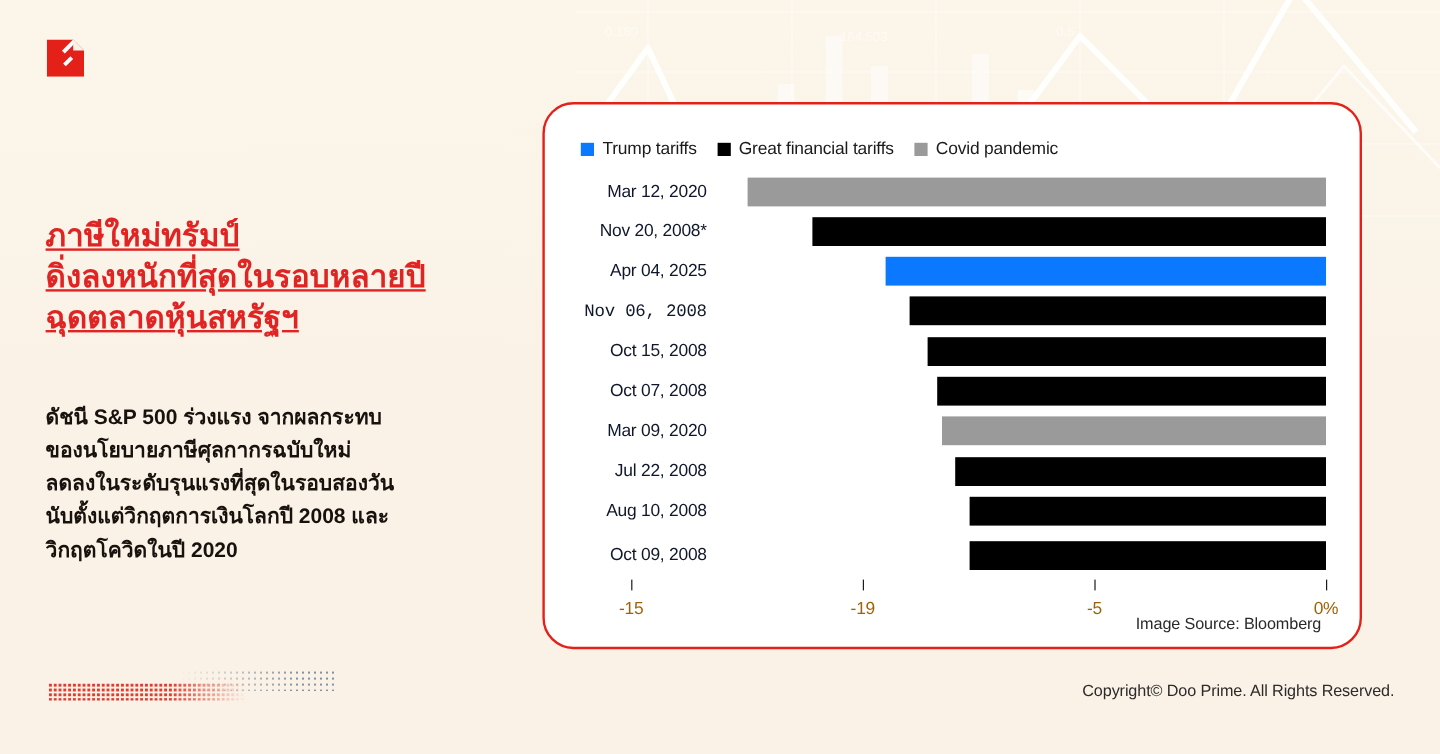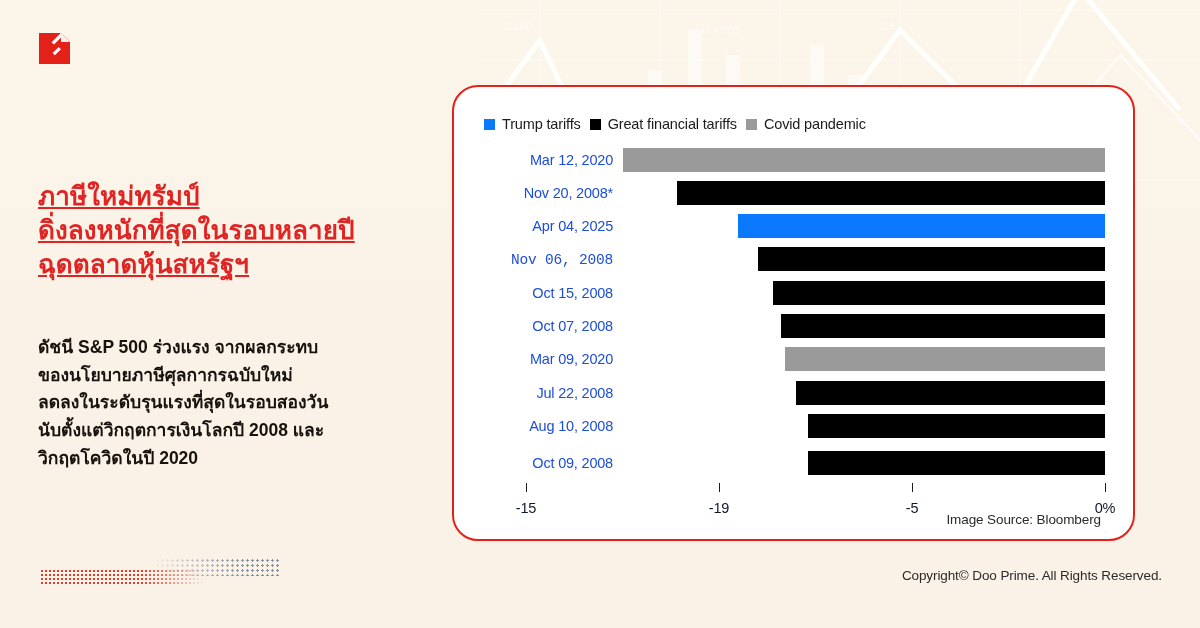--- a/index.html
+++ b/index.html
@@ -45,37 +45,37 @@
     background-size:4px 4px;
     -webkit-mask-image:linear-gradient(90deg,rgba(0,0,0,1) 0%,rgba(0,0,0,1) 62%,rgba(0,0,0,0) 100%);
     mask-image:linear-gradient(90deg,rgba(0,0,0,1) 0%,rgba(0,0,0,1) 62%,rgba(0,0,0,0) 100%);}
 
   
   .card{
     position:absolute;left:452px;top:85px;width:683px;height:456px;
     background:#ffffff;border:2.5px solid #e32119;border-radius:26px;
     box-sizing:border-box;
   }
-  .legend{position:absolute;left:30px;top:29px;display:flex;align-items:center;gap:9px;}
+  .legend{position:absolute;left:30px;top:29px;display:flex;align-items:center;gap:17px;}
   .legend-item{display:flex;align-items:center;gap:7px;}
   .legend-swatch{width:11px;height:11px;display:inline-block;}
   .legend-label{font-size:14.5px;color:#1b1b1b;letter-spacing:-.15px;white-space:nowrap;}
 
   .plot{position:absolute;left:0;top:56px;width:683px;height:340px;}
   .row{position:absolute;left:0;width:683px;height:33.3px;}
   .row-label{
     position:absolute;left:0;top:0;width:135px;height:33.3px;
     display:flex;align-items:center;justify-content:flex-end;
-    font-size:14.5px;color:#1d4ed8;letter-spacing:-.2px;white-space:nowrap;margin-left:24px;
+    font-size:14.5px;color:#0f172a;letter-spacing:-.2px;white-space:nowrap;
   }
   .bar{position:absolute;height:24px;top:4.6px;}
 
   .axis{position:absolute;left:0;top:396px;width:683px;height:46px;}
   .tick{position:absolute;top:0;width:1px;height:9px;background:#1b1b1b;}
-  .tick-lbl{position:absolute;top:17px;font-size:14.5px;color:#0f172a;
+  .tick-lbl{position:absolute;top:17px;font-size:14.5px;color:#a16207;
     transform:translateX(-50%);white-space:nowrap;letter-spacing:-.2px;}
 
   .source{position:absolute;right:32px;bottom:12px;font-size:13.5px;color:#2a2a2a;
     letter-spacing:-.1px;white-space:nowrap;}
 
   .copyright{position:absolute;right:38px;top:568px;font-size:13.5px;color:#2b2b2b;
     letter-spacing:-.1px;white-space:nowrap;}
 </style>
 </head>
 <body>

